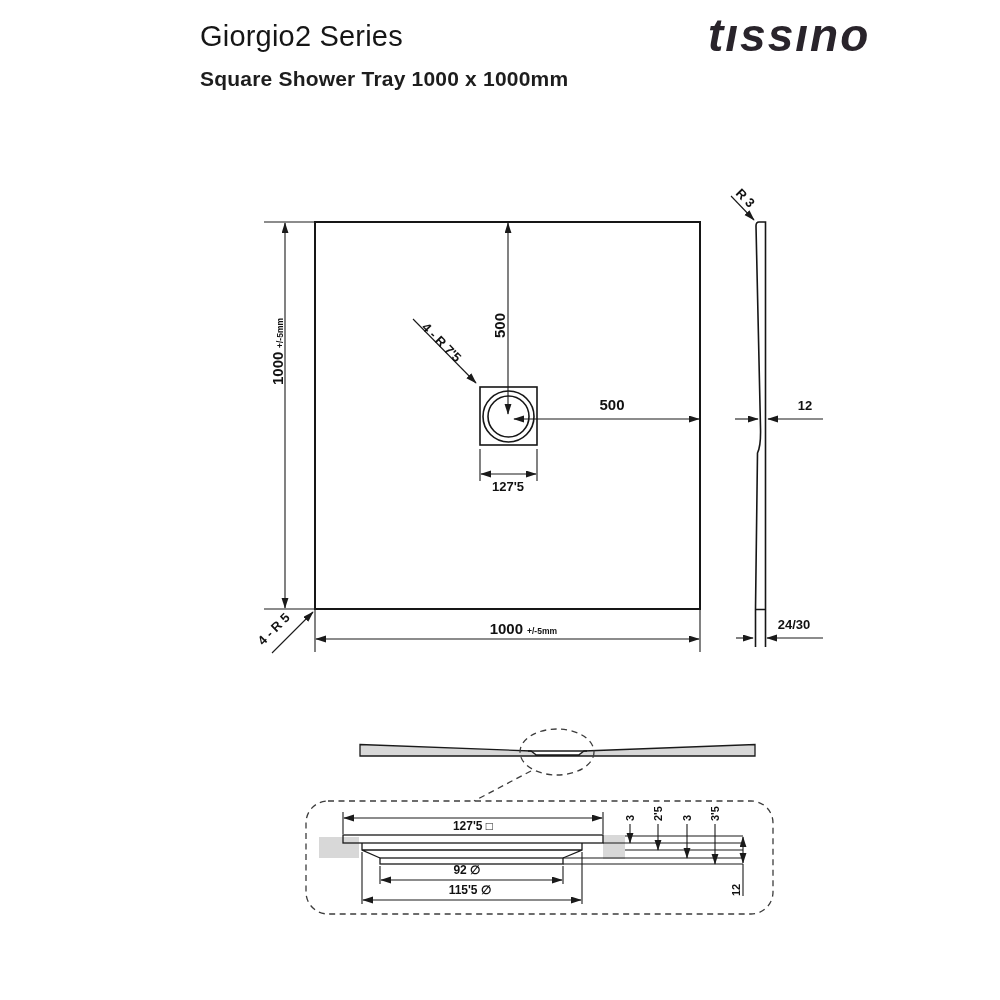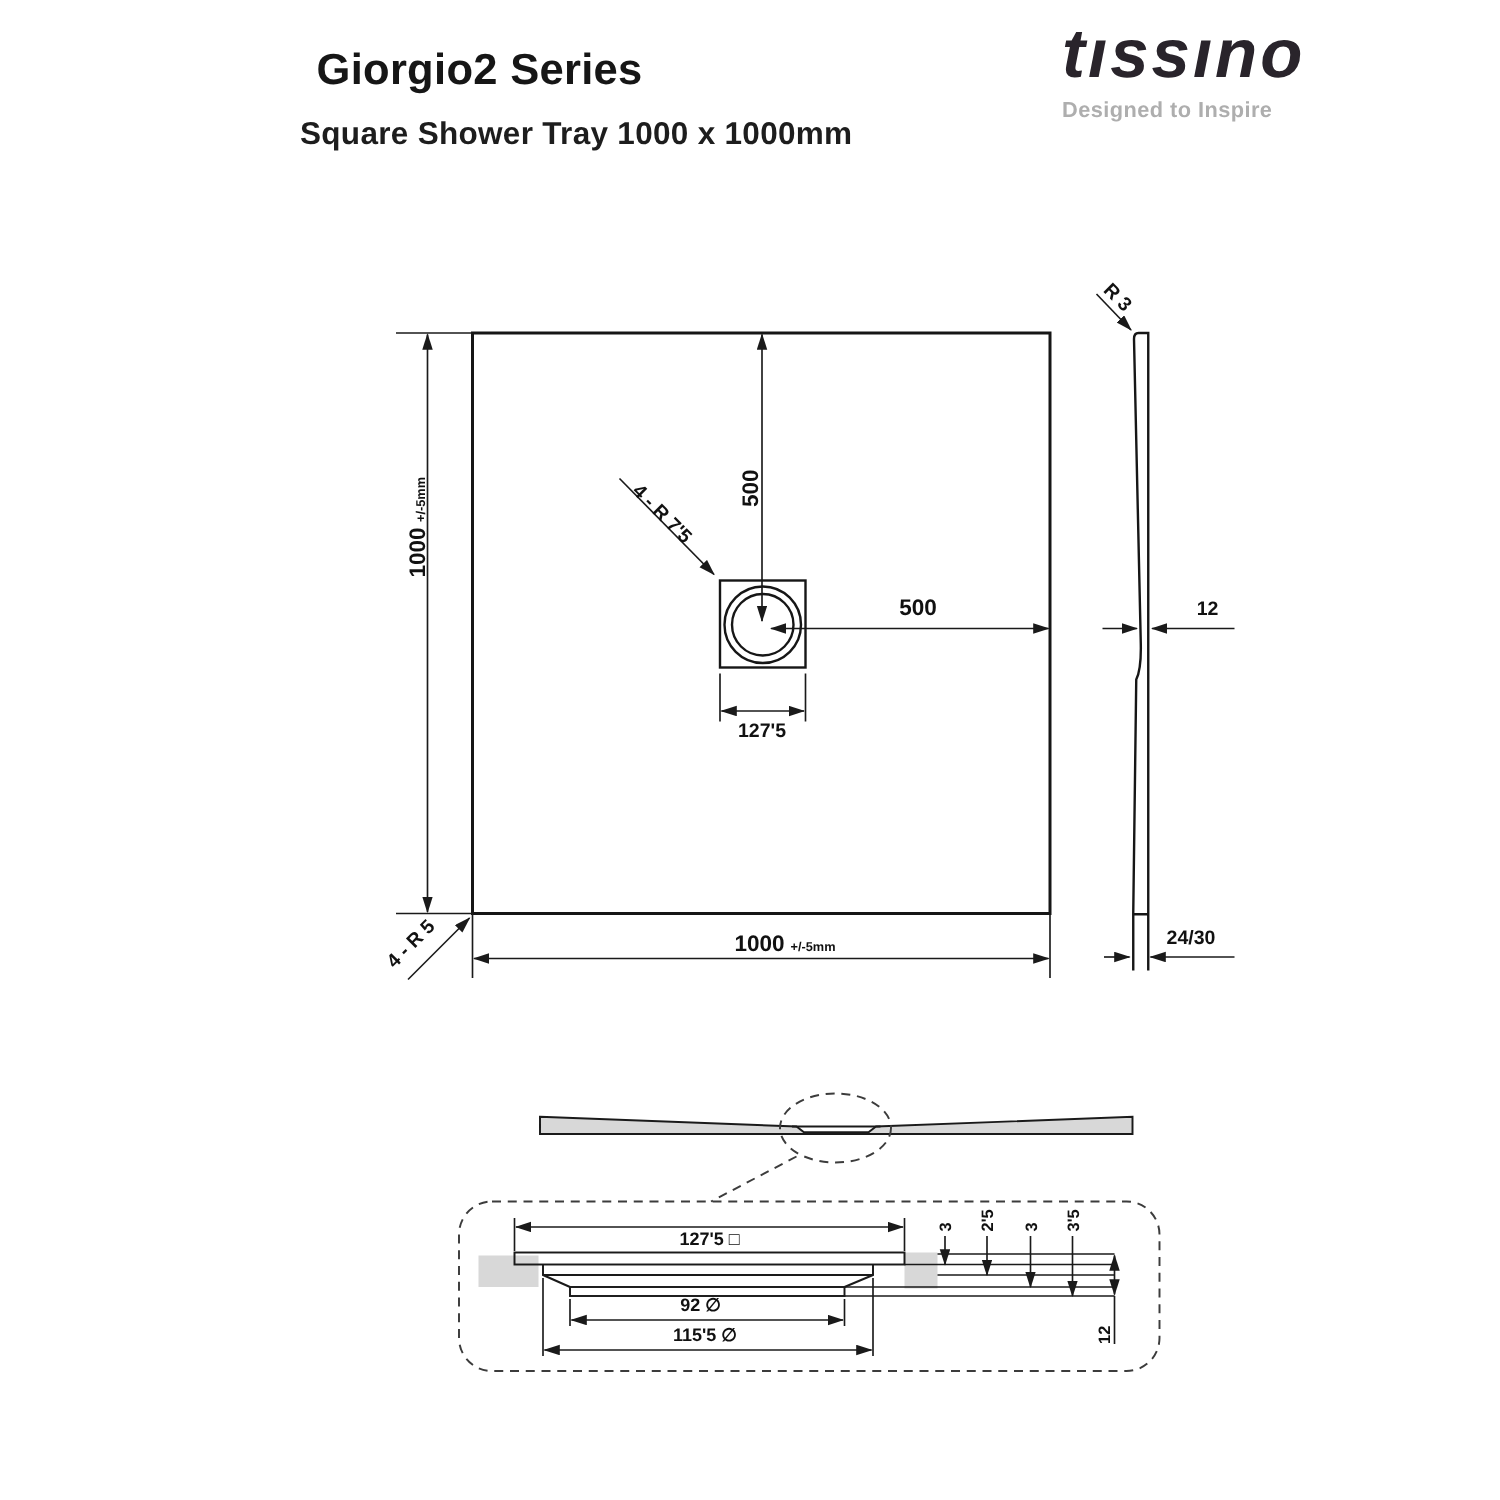--- a/index.html
+++ b/index.html
@@ -1,18 +1,18 @@
 <!DOCTYPE html>
 <html><head>
 <meta charset="utf-8">
 <style>
   html,body{margin:0;padding:0;background:#ffffff;width:1000px;height:1000px;overflow:hidden;}
   body{font-family:"Liberation Sans", sans-serif;position:relative;}
   .hdr{position:absolute;left:200px;top:20px;}
-  .hdr h1{margin:11px;font-size:29px;font-weight:700;color:#161616;letter-spacing:.2px;}
+  .hdr h1{margin:0;font-size:29px;font-weight:400;color:#161616;letter-spacing:.2px;}
   .hdr h2{margin:14px 0 0 0;font-size:21px;font-weight:700;color:#1d1d1d;letter-spacing:.2px;}
   .brand{position:absolute;left:708px;top:12px;width:260px;}
   .brand .logo{font-size:46px;font-weight:700;color:#29242b;letter-spacing:2px;line-height:1.0;font-style:italic;}
   .brand .tag{margin-top:6px;font-size:14.5px;font-weight:700;color:#aeaeae;line-height:1.42;letter-spacing:.3px;}
   svg{position:absolute;left:0;top:0;}
   text{font-family:"Liberation Sans", sans-serif;fill:#111;}
   .dim{font-size:13px;font-weight:700;}
   .dim-lg{font-size:15px;font-weight:700;}
   .dim-md{font-size:12px;font-weight:700;}
   .dim-sm{font-size:11px;font-weight:700;}
@@ -28,21 +28,20 @@
 <body>
 
 <div class="hdr">
   <h1>Giorgio2 Series</h1>
   <h2>Square Shower Tray 1000 x 1000mm</h2>
 </div>
 
 <div class="brand">
   <div class="logo">tıssıno</div>
   <div class="tag">
-    <div>Designed to Inspire</div>
   </div>
 </div>
 
 <svg width="1000" height="1000" viewBox="0 0 1000 1000">
   <defs>
     <marker id="ah" markerWidth="11" markerHeight="8" refX="10.2" refY="3.5" orient="auto-start-reverse" markerUnits="userSpaceOnUse">
       <path d="M0,0 L11,3.5 L0,7 z" fill="#1a1a1a"></path>
     </marker>
   </defs>
 

